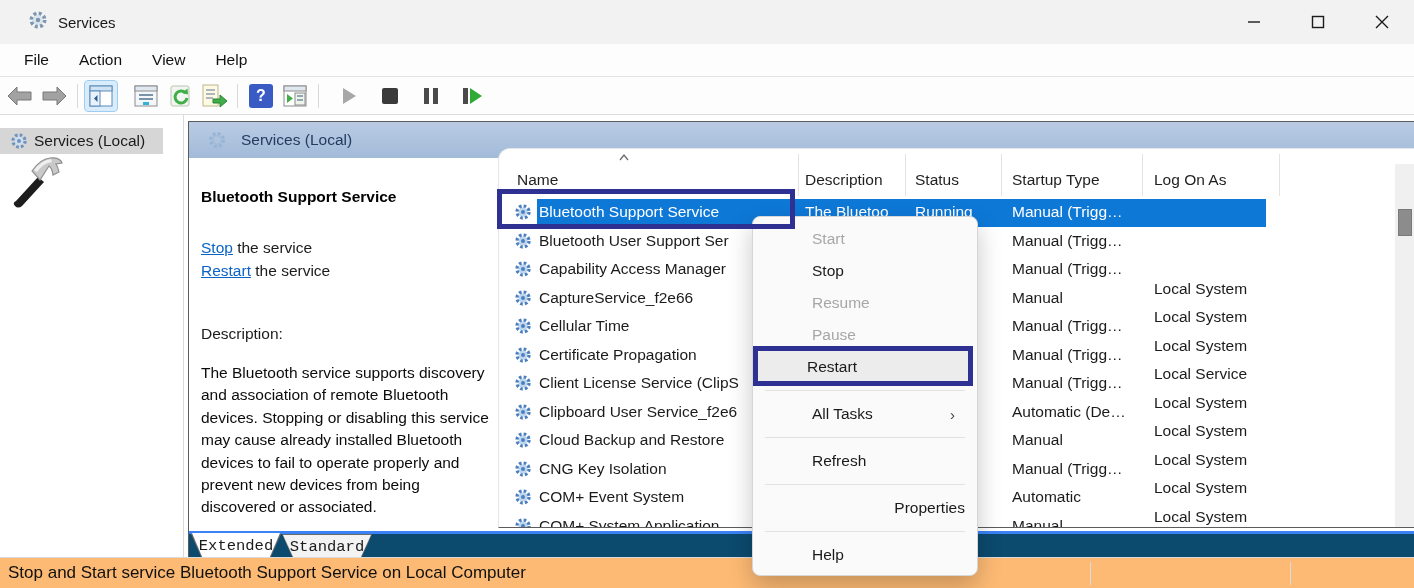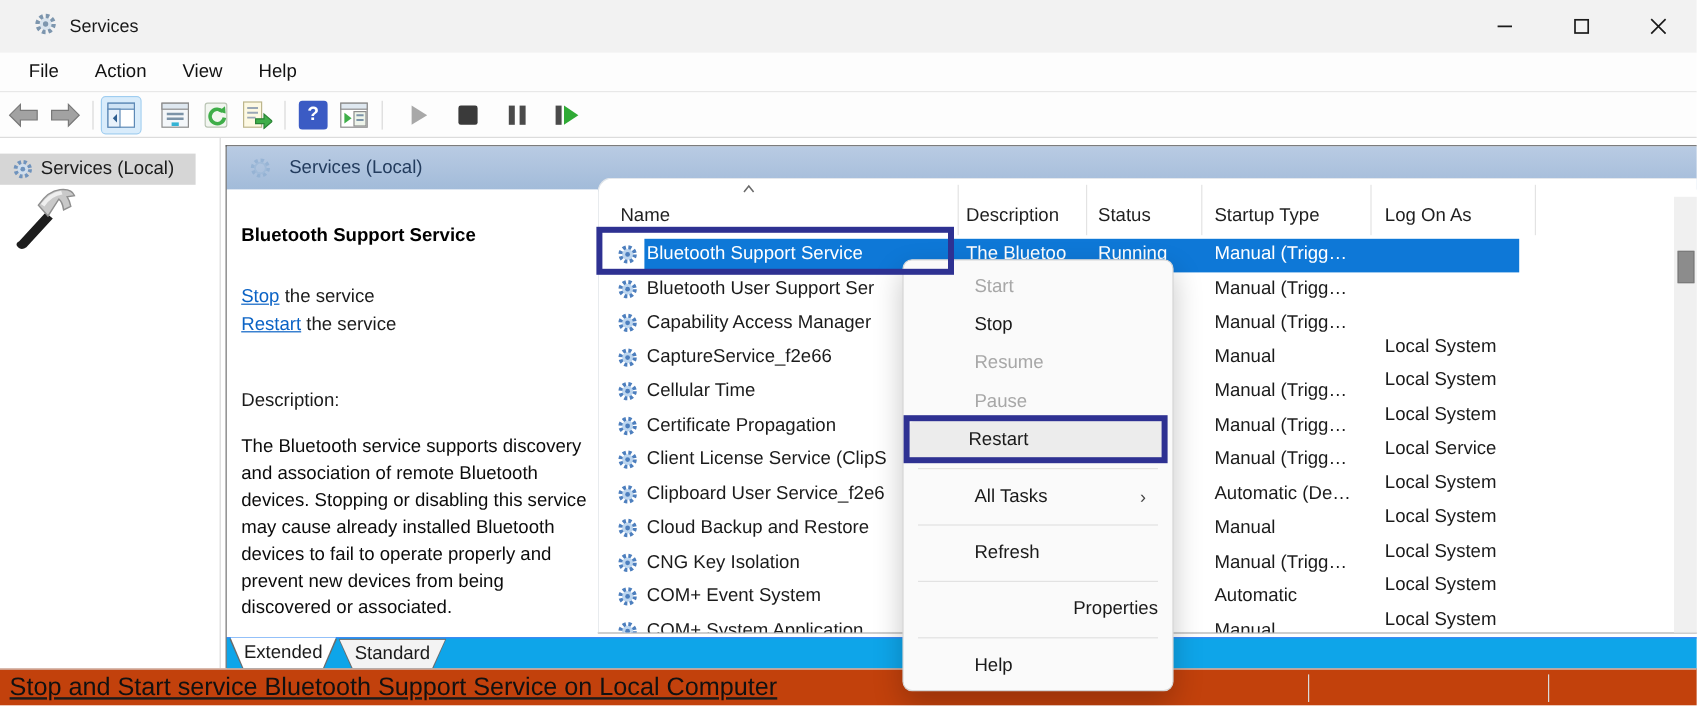--- a/index.html
+++ b/index.html
@@ -56,28 +56,28 @@
   .lv-row { position:absolute; left:0; width:100%; height:28.5px; font-size:15.5px; white-space:nowrap; }
   .lv-row .cell { position:absolute; top:4px; }
   .sel-bg { position:absolute; left:38px; top:0; width:729px; height:28px; background:#0e78d7; }
   .lv-row.sel .cell { color:#fff; }
   .row-icon { position:absolute; left:15px; top:4px; }
   .c-name { left:40px; } .c-desc { left:306px; } .c-status { left:416px; } .c-startup { left:513px; } .c-logon { left:655px;margin-top:48px; }
   .scroll-track { position:absolute; right:0; top:15px; width:20px; height:365px; background:#f0f0f0; }
   .scroll-thumb { position:absolute; right:3px; top:45px; width:14px; height:27px; background:#8c8c8c; border:1px solid #7a7a7a; }
 
   
-  .tab-strip { position:absolute; left:0; top:409px; width:100%; height:27px; background:#0ea5e9; border-top:1px solid #3b82f6; }
+  .tab-strip { position:absolute; left:0; top:409px; width:100%; height:27px; background:#0c4a6e; border-top:3px solid #3b82f6;font-family:Liberation Mono, monospace; }
   .tab { position:absolute; top:0; height:25px; font-size:15.5px; }
   .tab-outer { position:absolute; inset:0; background:#6b6b6b; clip-path:polygon(0 0,100% 0,calc(100% - 11px) 100%,11px 100%); }
   .tab-inner { position:absolute; inset:0; top:-1px; background:#fff; clip-path:polygon(1px 0,calc(100% - 1px) 0,calc(100% - 12px) 100%,12px 100%); display:flex; align-items:center; justify-content:center; }
   .tab.inactive .tab-inner { background:#f3f3f3; top:1px; }
 
   
-  .statusbar { position:absolute; left:0; top:557px; width:100%; height:31px; background:#c2410c; border-top:1px solid #dadada; display:flex; align-items:center; font-size:21px;text-decoration:underline; }
+  .statusbar { position:absolute; left:0; top:557px; width:100%; height:31px; background:#fdba74; border-top:1px solid #dadada; display:flex; align-items:center; font-size:17px; }
   .statusbar .text { margin-left:8px; color:#111; }
   .sb-div { position:absolute; top:4px; height:23px; width:1px; background:#dadada; }
 
   
   .ctx-menu { position:absolute; left:752px; top:216px; width:226px; height:360px; background:#fafafa; border:1px solid #d6d6d6; border-radius:8px; box-shadow:0 10px 24px rgba(0,0,0,.22); padding:6px 0; z-index:50; }
   .mi { height:32px; display:flex; align-items:center; padding-left:59px; padding-right:12px; font-size:15.5px; color:#1a1a1a; position:relative; }
   .mi.disabled { color:#a7a7a7; }
   .mi.bold { font-weight:normal;justify-content:flex-end; }
   .mi.highlight { background:#ececec; margin:0 5px; padding-left:49px; border-radius:4px; }
   .mi .sub { position:absolute; right:22px; font-size:15px; color:#444; }

